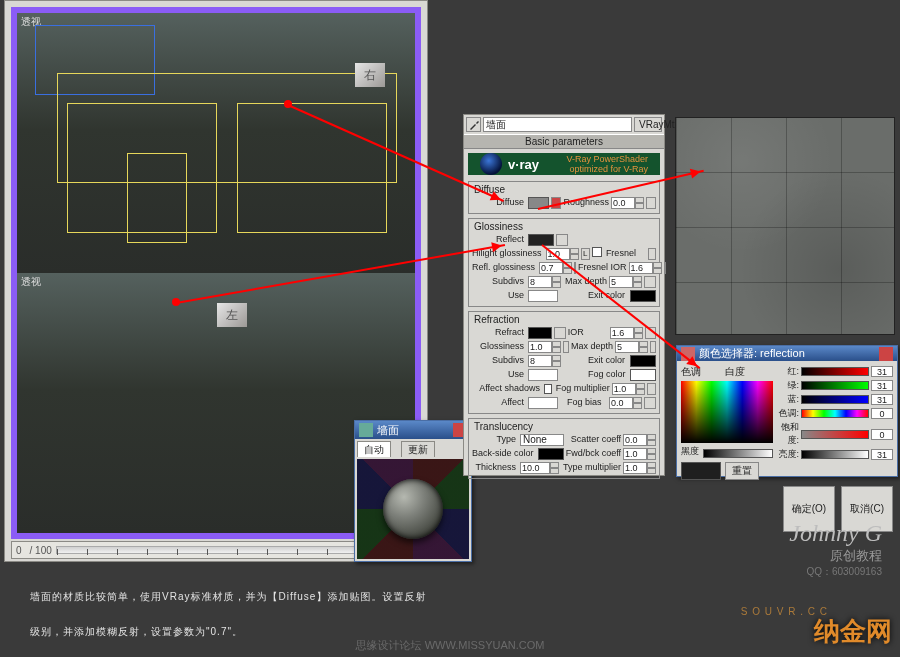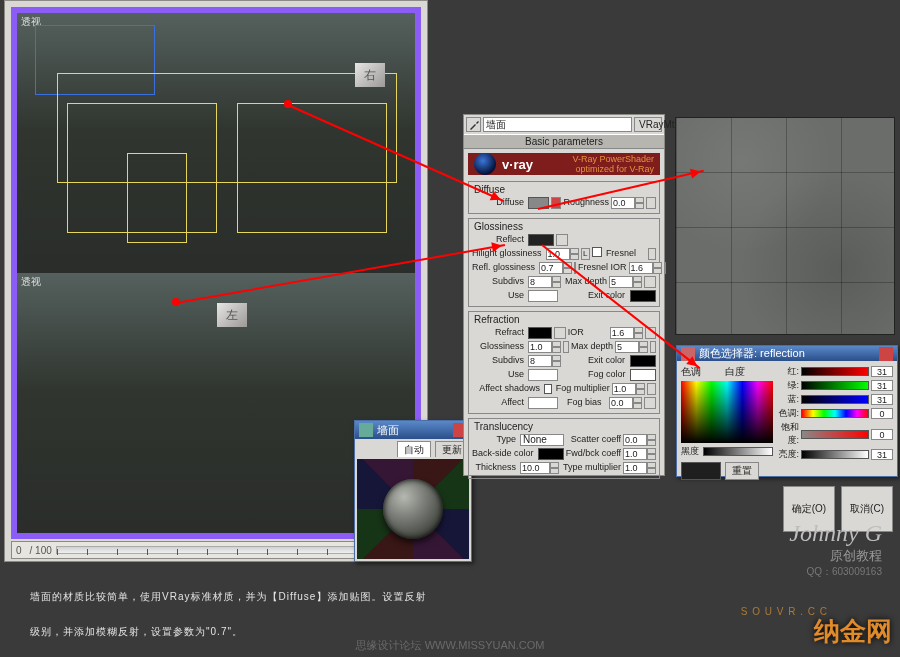--- a/index.html
+++ b/index.html
@@ -36,35 +36,35 @@
   .vp-track .num{margin:0 4px;color:#555;}
   .vp-track .bar{flex:1;height:8px;background:linear-gradient(#d0d0d0,#f0f0f0);border:1px solid #aaa;position:relative;}
   .vp-track .bar::after{content:"";position:absolute;left:0;right:0;bottom:-2px;height:6px;background:repeating-linear-gradient(90deg,#555 0 1px,transparent 1px 30px);}
 
   
   .mat-win{position:absolute;left:354px;top:420px;width:118px;height:142px;background:var(--panel);border:1px solid #4a6ea5;box-shadow:2px 2px 4px rgba(0,0,0,.5);display:flex;flex-direction:column;}
   .mat-win .tbar{height:18px;background:linear-gradient(#5a88c8,#2a4f8a);color:#fff;display:flex;align-items:center;padding:0 4px;gap:4px;}
   .mat-win .tbar span{color:#fff;font-size:11px;}
   .mat-win .tbar .ico{width:14px;height:14px;background:#6a9;}
   .mat-win .tbar .x{margin-left:auto;width:14px;height:14px;background:#c44;}
-  .mat-win .tabs{height:18px;display:flex;gap:4px;padding:2px 2px 0;justify-content:flex-end;}
+  .mat-win .tabs{height:18px;display:flex;gap:10px;padding:2px 2px 0;}
   .mat-win .tab{padding:1px 6px;background:var(--panel);border:1px solid var(--panel-edge);border-bottom:none;}
   .mat-win .tab.act{background:#fff;}
   .mat-win .body{flex:1;margin:2px;background:#1a1a1a;display:flex;align-items:center;justify-content:center;position:relative;}
   .mat-win .body::before{content:"";position:absolute;inset:0;background:repeating-conic-gradient(#e00 0deg 45deg,#0c0 45deg 90deg,#00e 90deg 135deg,#c0c 135deg 180deg);opacity:.15;}
   .sphere{width:60px;height:60px;border-radius:50%;background:radial-gradient(circle at 35% 30%,#b5b8b0 0%,#7d807a 35%,#43463f 75%,#23251f 100%);box-shadow:0 0 6px #000 inset,0 4px 6px rgba(0,0,0,.6);position:relative;}
 
   
   .params{position:absolute;left:463px;top:114px;width:202px;height:362px;background:var(--panel);border:1px solid var(--panel-edge);display:flex;flex-direction:column;}
   .params .toprow{display:flex;gap:2px;padding:2px;}
   .drop{flex:1;height:15px;background:#fff;border:1px solid #888;padding:0 2px;display:flex;align-items:center;}
   .btn-sq{width:15px;height:15px;background:var(--panel);border:1px solid #888;display:flex;align-items:center;justify-content:center;}
   .btn{height:15px;padding:0 4px;background:var(--panel);border:1px solid #888;display:flex;align-items:center;}
   .roll{border-top:1px solid #fff;border-bottom:1px solid #888;text-align:center;padding:1px 0;background:var(--panel-dk);}
-  .vray-logo{height:36px;margin:4px;background:#7f1d1d;display:flex;align-items:center;gap:6px;padding:0 6px;}
+  .vray-logo{height:36px;margin:4px;background:#14532d;display:flex;align-items:center;gap:6px;padding:0 12px;}
   .vray-logo .c{width:22px;height:22px;border-radius:50%;background:radial-gradient(circle at 40% 35%,#3b76d8 0%,#04123a 70%);}
   .vray-logo .t1{color:#fff;font-size:13px;font-weight:bold;}
   .vray-logo .sub{color:var(--orange);font-size:9px;}
   .grp{border:1px solid #888;margin:2px 4px;padding:2px 3px 3px;}
   .grp .gl{margin-top:-8px;background:var(--panel);display:inline-block;padding:0 2px;}
   .row{display:flex;align-items:center;gap:2px;margin:1px 0;line-height:13px;}
   .row .lab{flex:0 0 54px;text-align:right;padding-right:2px;white-space:nowrap;font-size:9px;}
   .row .lab.sm{flex:0 0 46px;}
   .sw{width:26px;height:12px;border:1px solid #555;background:#888;}
   .sw.dark{background:#222;}
@@ -417,21 +417,21 @@
       <span>颜色选择器: reflection</span>
       <div class="x"></div>
     </div>
     <div class="body">
       <div class="left">
         <div style="display:flex;gap:24px;font-size:9px">
           <span>色调</span>
           <span>白度</span>
         </div>
         <div class="hue"></div>
-        <div style="display:flex;align-items:center;gap:4px">
+        <div style="display:flex;align-items:flex-end;gap:4px">
           <span style="font-size:9px">黑度</span>
           <div style="flex:1;height:9px;background:linear-gradient(90deg,#000,#fff);border:1px solid #555"></div>
         </div>
         <div class="sw-row">
           <div class="sw-box"></div>
           <div class="fbtn" style="padding:1px 6px">重置</div>
         </div>
       </div>
       <div class="right">
         <div class="slider-row">

